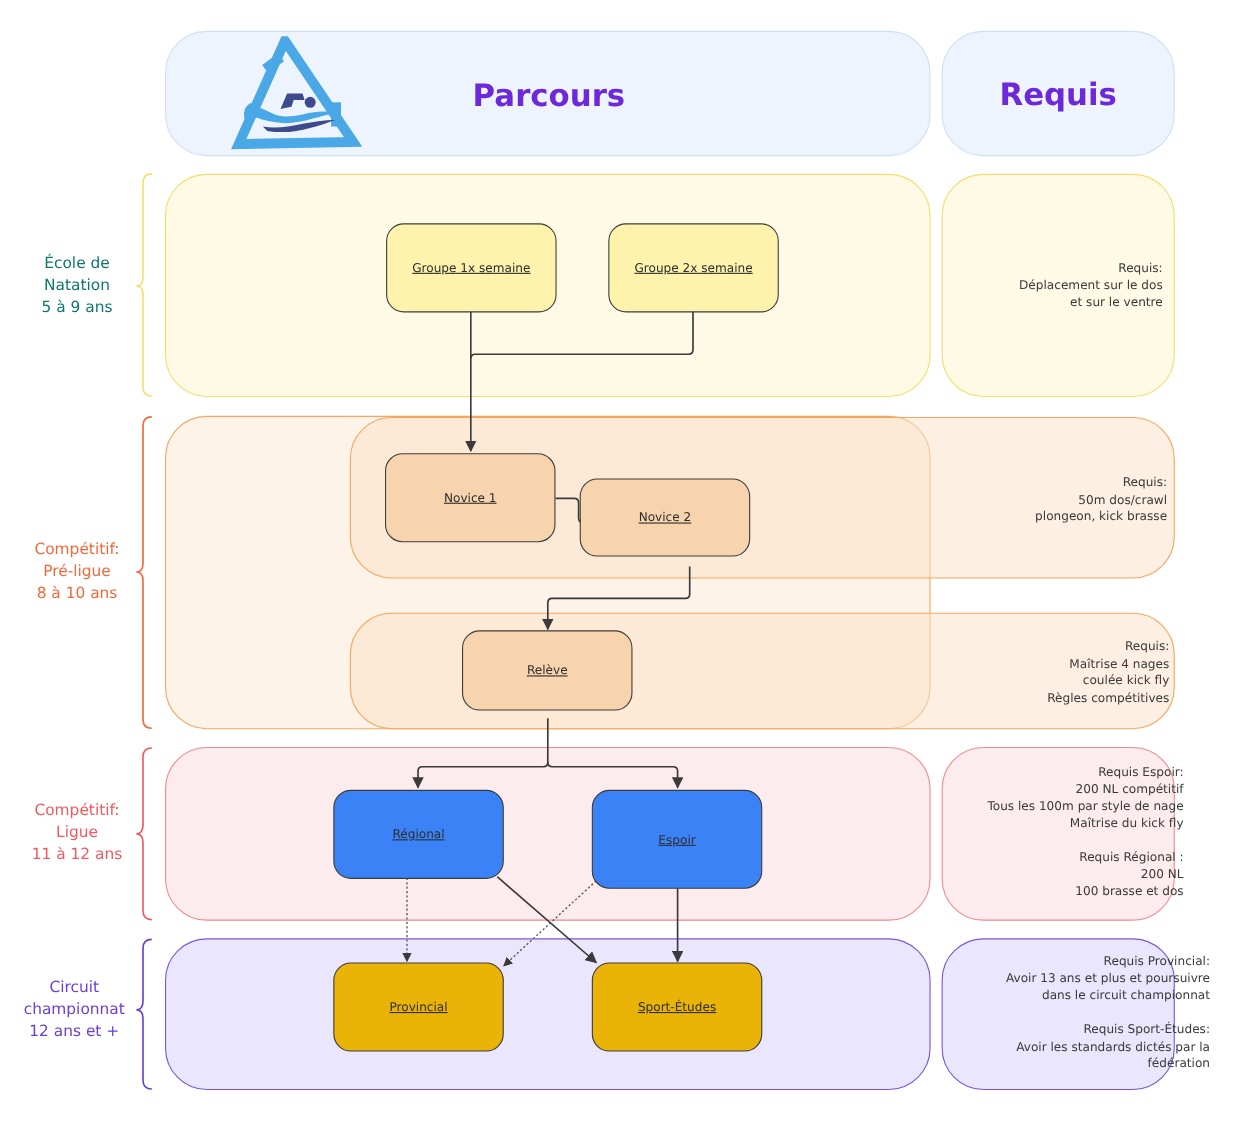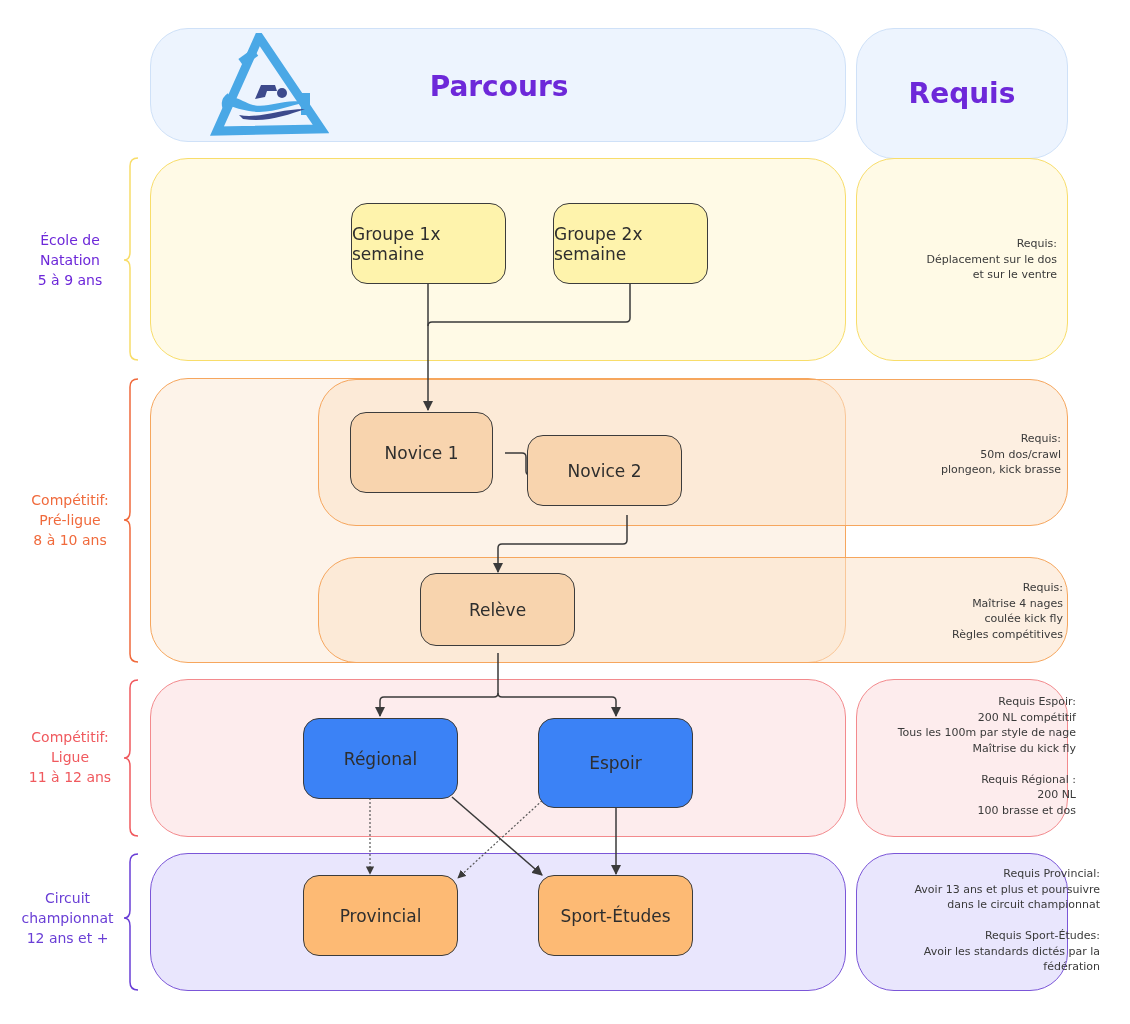--- a/index.html
+++ b/index.html
@@ -15,25 +15,25 @@
   
   .band { border-radius: 38px; border: 1.5px solid; }
   .yellow { background: #fffae6; border-color: #f8dd6a; }
   .orange { background: rgba(252, 233, 215, 0.55); border-color: #f6a65d; }
   .orange-inner { background: rgba(252, 226, 200, 0.55); border-color: #f6a65d; }
   .red { background: #fdeced; border-color: #f38a8d; }
   .purple { background: #e9e6fd; border-color: #7b56d8; }
 
   
   .node { border: 1.5px solid #3c3c3c; border-radius: 16px; display: flex;
-          align-items: center; justify-content: center; font-size: 17px; color: #2e2e2e; }
+          align-items: center; justify-content: center; font-size: 11px; color: #2e2e2e; text-decoration: underline; }
   .n-yellow { background: #fef3ac; }
   .n-orange { background: #f8d4ae; }
   .n-red { background: #3b82f6; }
-  .n-purple { background: #fdba74; }
+  .n-purple { background: #eab308; }
 
   
   .side-label { text-align: center; font-size: 14px; line-height: 20px; display: flex;
                 flex-direction: column; align-items: center; justify-content: center; }
   .side-label span { display: block; }
 
   
   .req { text-align: right; font-size: 11px; line-height: 15.5px; color: #3a3a3a; }
   .req span { display: block; min-height: 15.5px; text-align: right; }
 
@@ -48,23 +48,23 @@
     <rect x="30" y="20" width="18" height="9" fill="#4aa8e6" transform="rotate(-36 39 24)"></rect>
     <rect x="92" y="60" width="9" height="22" fill="#4aa8e6"></rect>
     <path d="M46 66 L52 52 L66 52 L68 58 L58 58 L56 64 Z" fill="#3d4a8c"></path>
     <circle cx="73" cy="60" r="5" fill="#3d4a8c"></circle>
     <path d="M16 70 C24 58,34 70,44 72 C60 76,78 64,96 70 C80 72,62 82,40 78 C30 76,22 74,16 70 Z" fill="#4aa8e6"></path>
     <path d="M30 82 C50 86,70 76,96 76 C78 82,58 90,34 86 Z" fill="#3d4a8c"></path>
     <path d="M20 62 C14 66,12 74,20 80" fill="none" stroke="#4aa8e6" stroke-width="4"></path>
   </svg>
   <div class="abs hdr-title" style="left:250px; top:0; width:196px; height:114px;">Parcours</div>
 </div>
-<div class="abs hdr hdr-title" style="left:856px; top:28px; width:212px; height:131px;text-align:center;">Requis</div>
+<div class="abs hdr hdr-title" style="left:856px; top:28px; width:212px; height:114px;text-align:center;">Requis</div>
 
-<div class="abs side-label" style="left:20px; top:200px; width:100px; height:120px; color:#6d28d9;">
+<div class="abs side-label" style="left:20px; top:200px; width:100px; height:120px; color:#0f766e;">
   <span>École de</span>
   <span>Natation</span>
   <span>5 à 9 ans</span>
 </div>
 <div class="abs side-label" style="left:15px; top:460px; width:110px; height:120px; color:#f06a3c;">
   <span>Compétitif:</span>
   <span>Pré-ligue</span>
   <span>8 à 10 ans</span>
 </div>
 <div class="abs side-label" style="left:15px; top:697px; width:110px; height:120px; color:#f0595e;">
@@ -115,21 +115,21 @@
   </g>
   <g stroke="#555" stroke-width="1.2" fill="none" stroke-dasharray="2,2">
     <path d="M370 798 L370 874" marker-end="url(#arr)"></path>
     <path d="M545 798 L458 878" marker-end="url(#arr)"></path>
   </g>
 </svg>
 
 <div class="abs node n-yellow" style="left:351px; top:203px; width:155px; height:81px;">Groupe 1x semaine</div>
 <div class="abs node n-yellow" style="left:553px; top:203px; width:155px; height:81px;">Groupe 2x semaine</div>
 
-<div class="abs node n-orange" style="left:350px; top:412px; width:143px; height:81px;">Novice 1</div>
+<div class="abs node n-orange" style="left:350px; top:412px; width:155px; height:81px;">Novice 1</div>
 <div class="abs node n-orange" style="left:527px; top:435px; width:155px; height:71px;">Novice 2</div>
 <div class="abs node n-orange" style="left:420px; top:573px; width:155px; height:73px;">Relève</div>
 
 <div class="abs node n-red" style="left:303px; top:718px; width:155px; height:81px;">Régional</div>
 <div class="abs node n-red" style="left:538px; top:718px; width:155px; height:90px;">Espoir</div>
 
 <div class="abs node n-purple" style="left:303px; top:875px; width:155px; height:81px;">Provincial</div>
 <div class="abs node n-purple" style="left:538px; top:875px; width:155px; height:81px;">Sport-Études</div>
 
 <div class="abs req" style="left:860px; top:236px; width:197px;">

